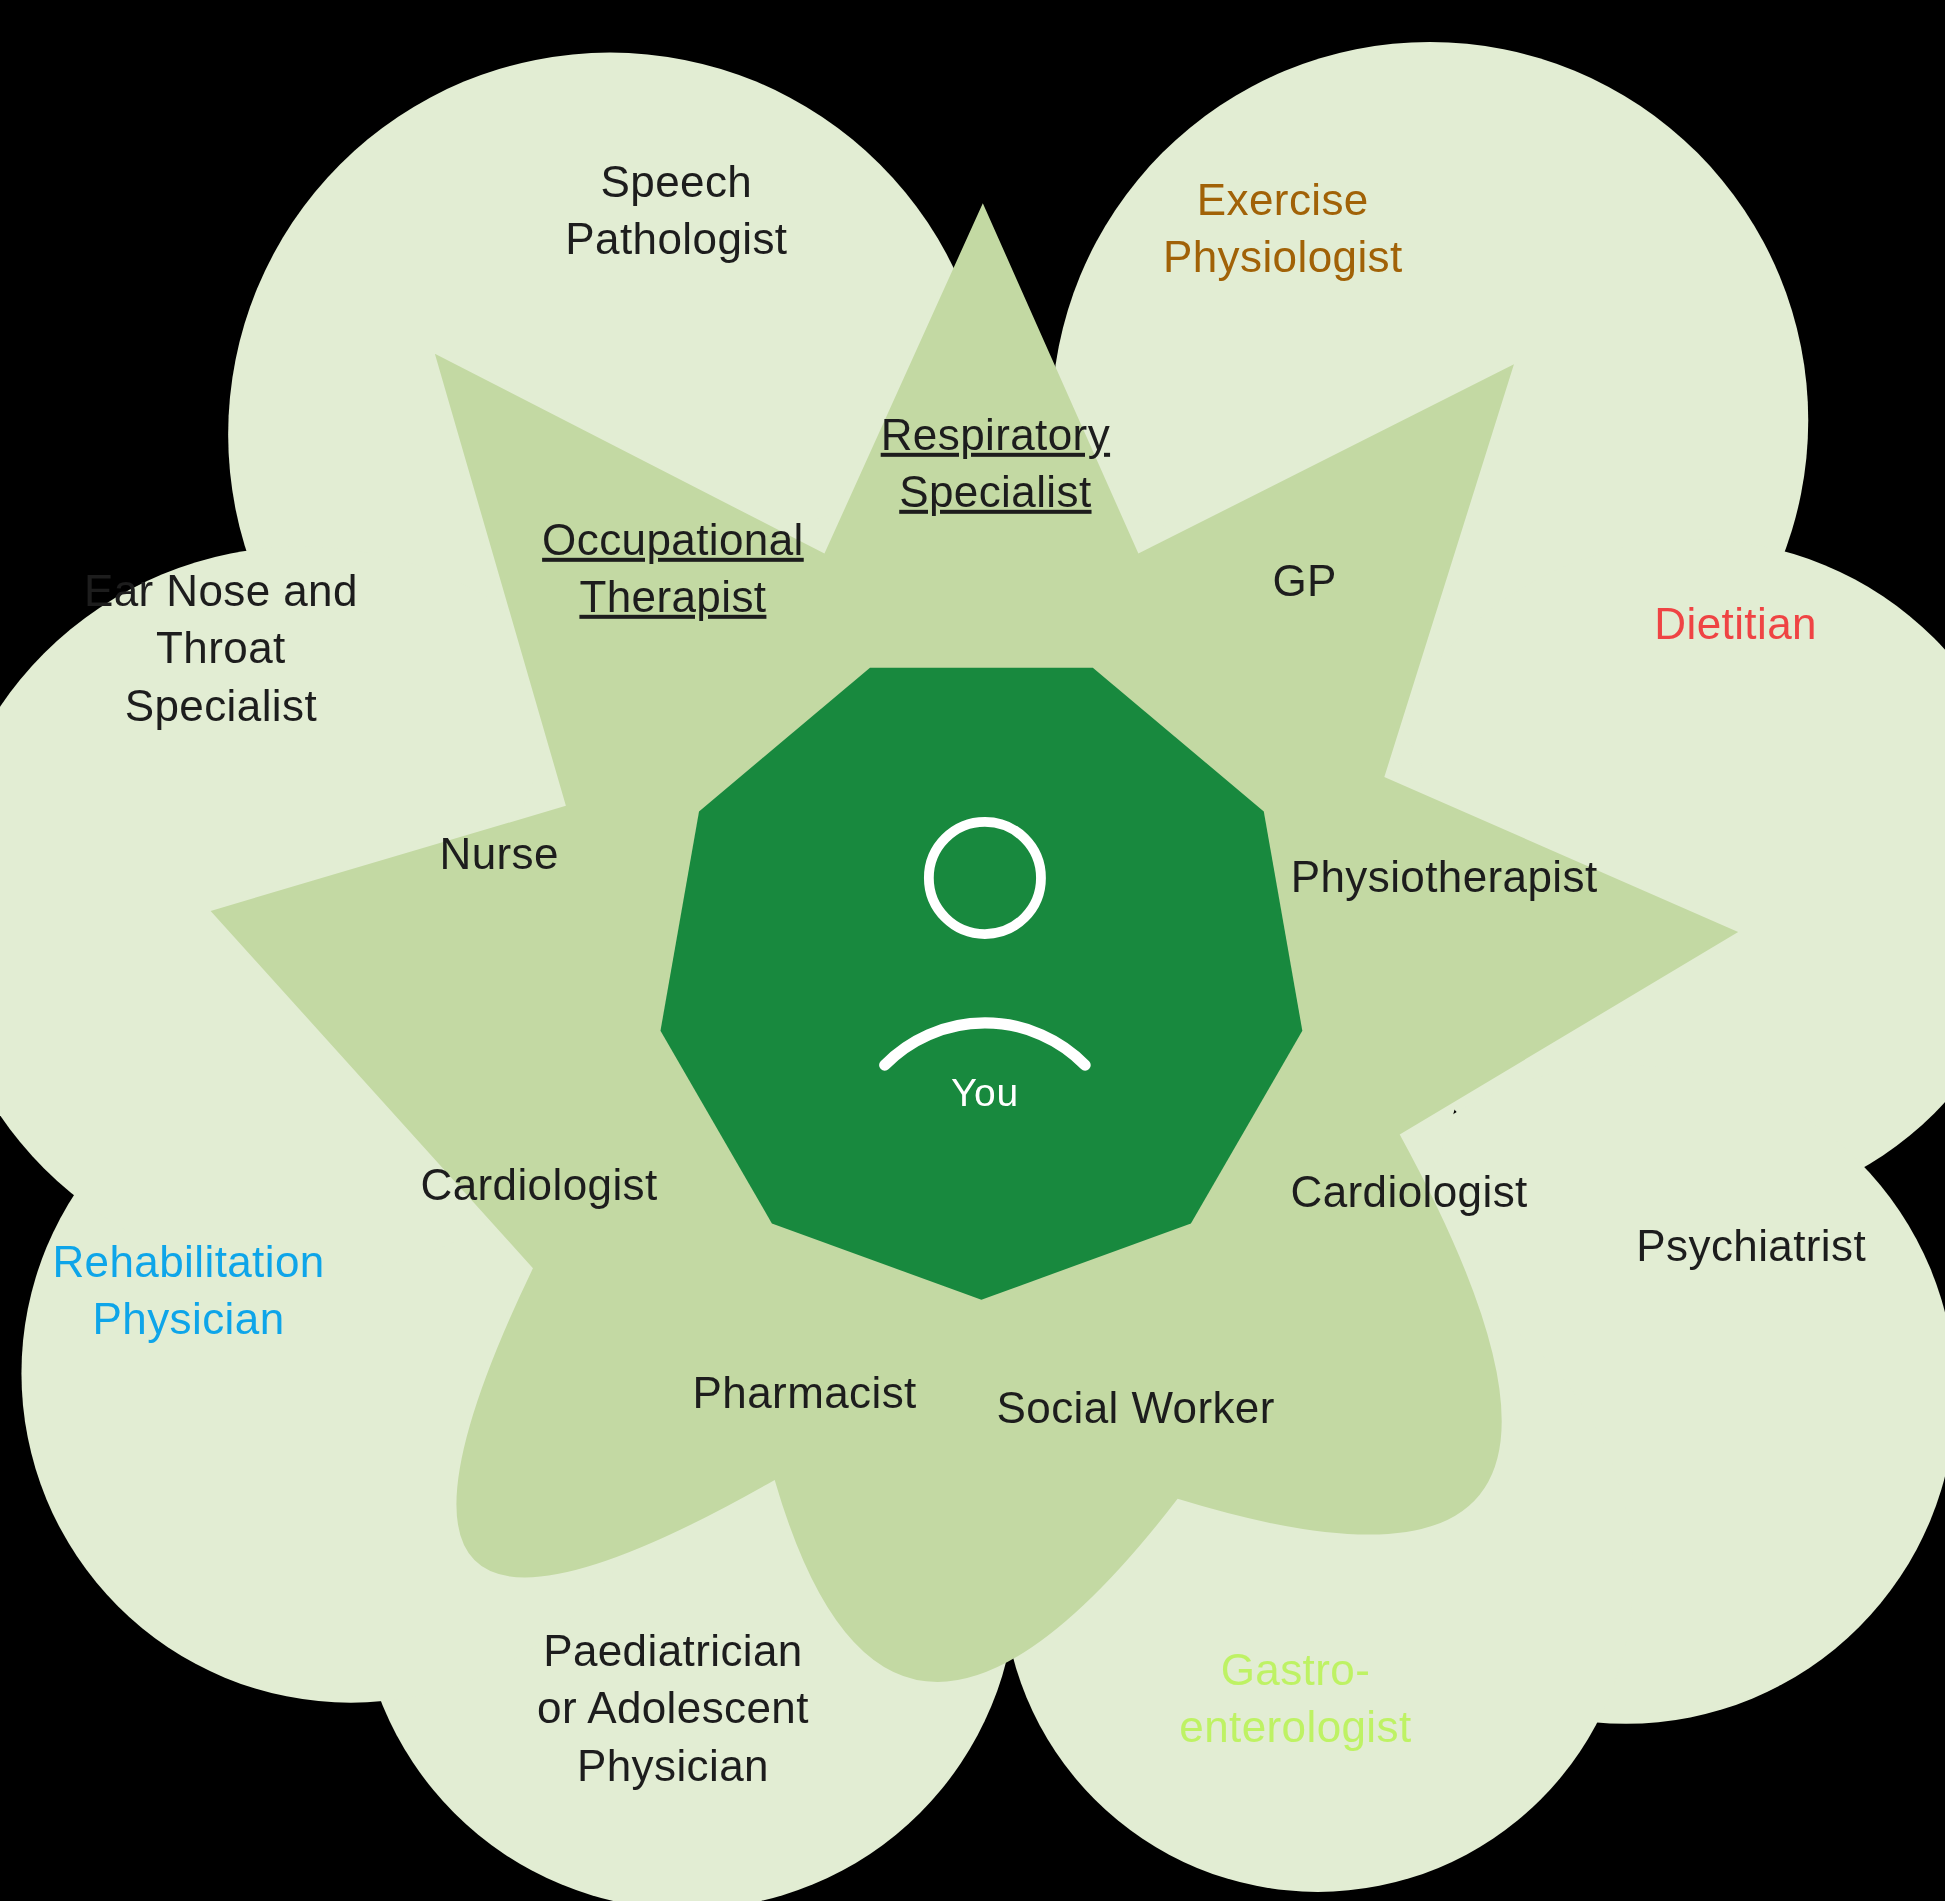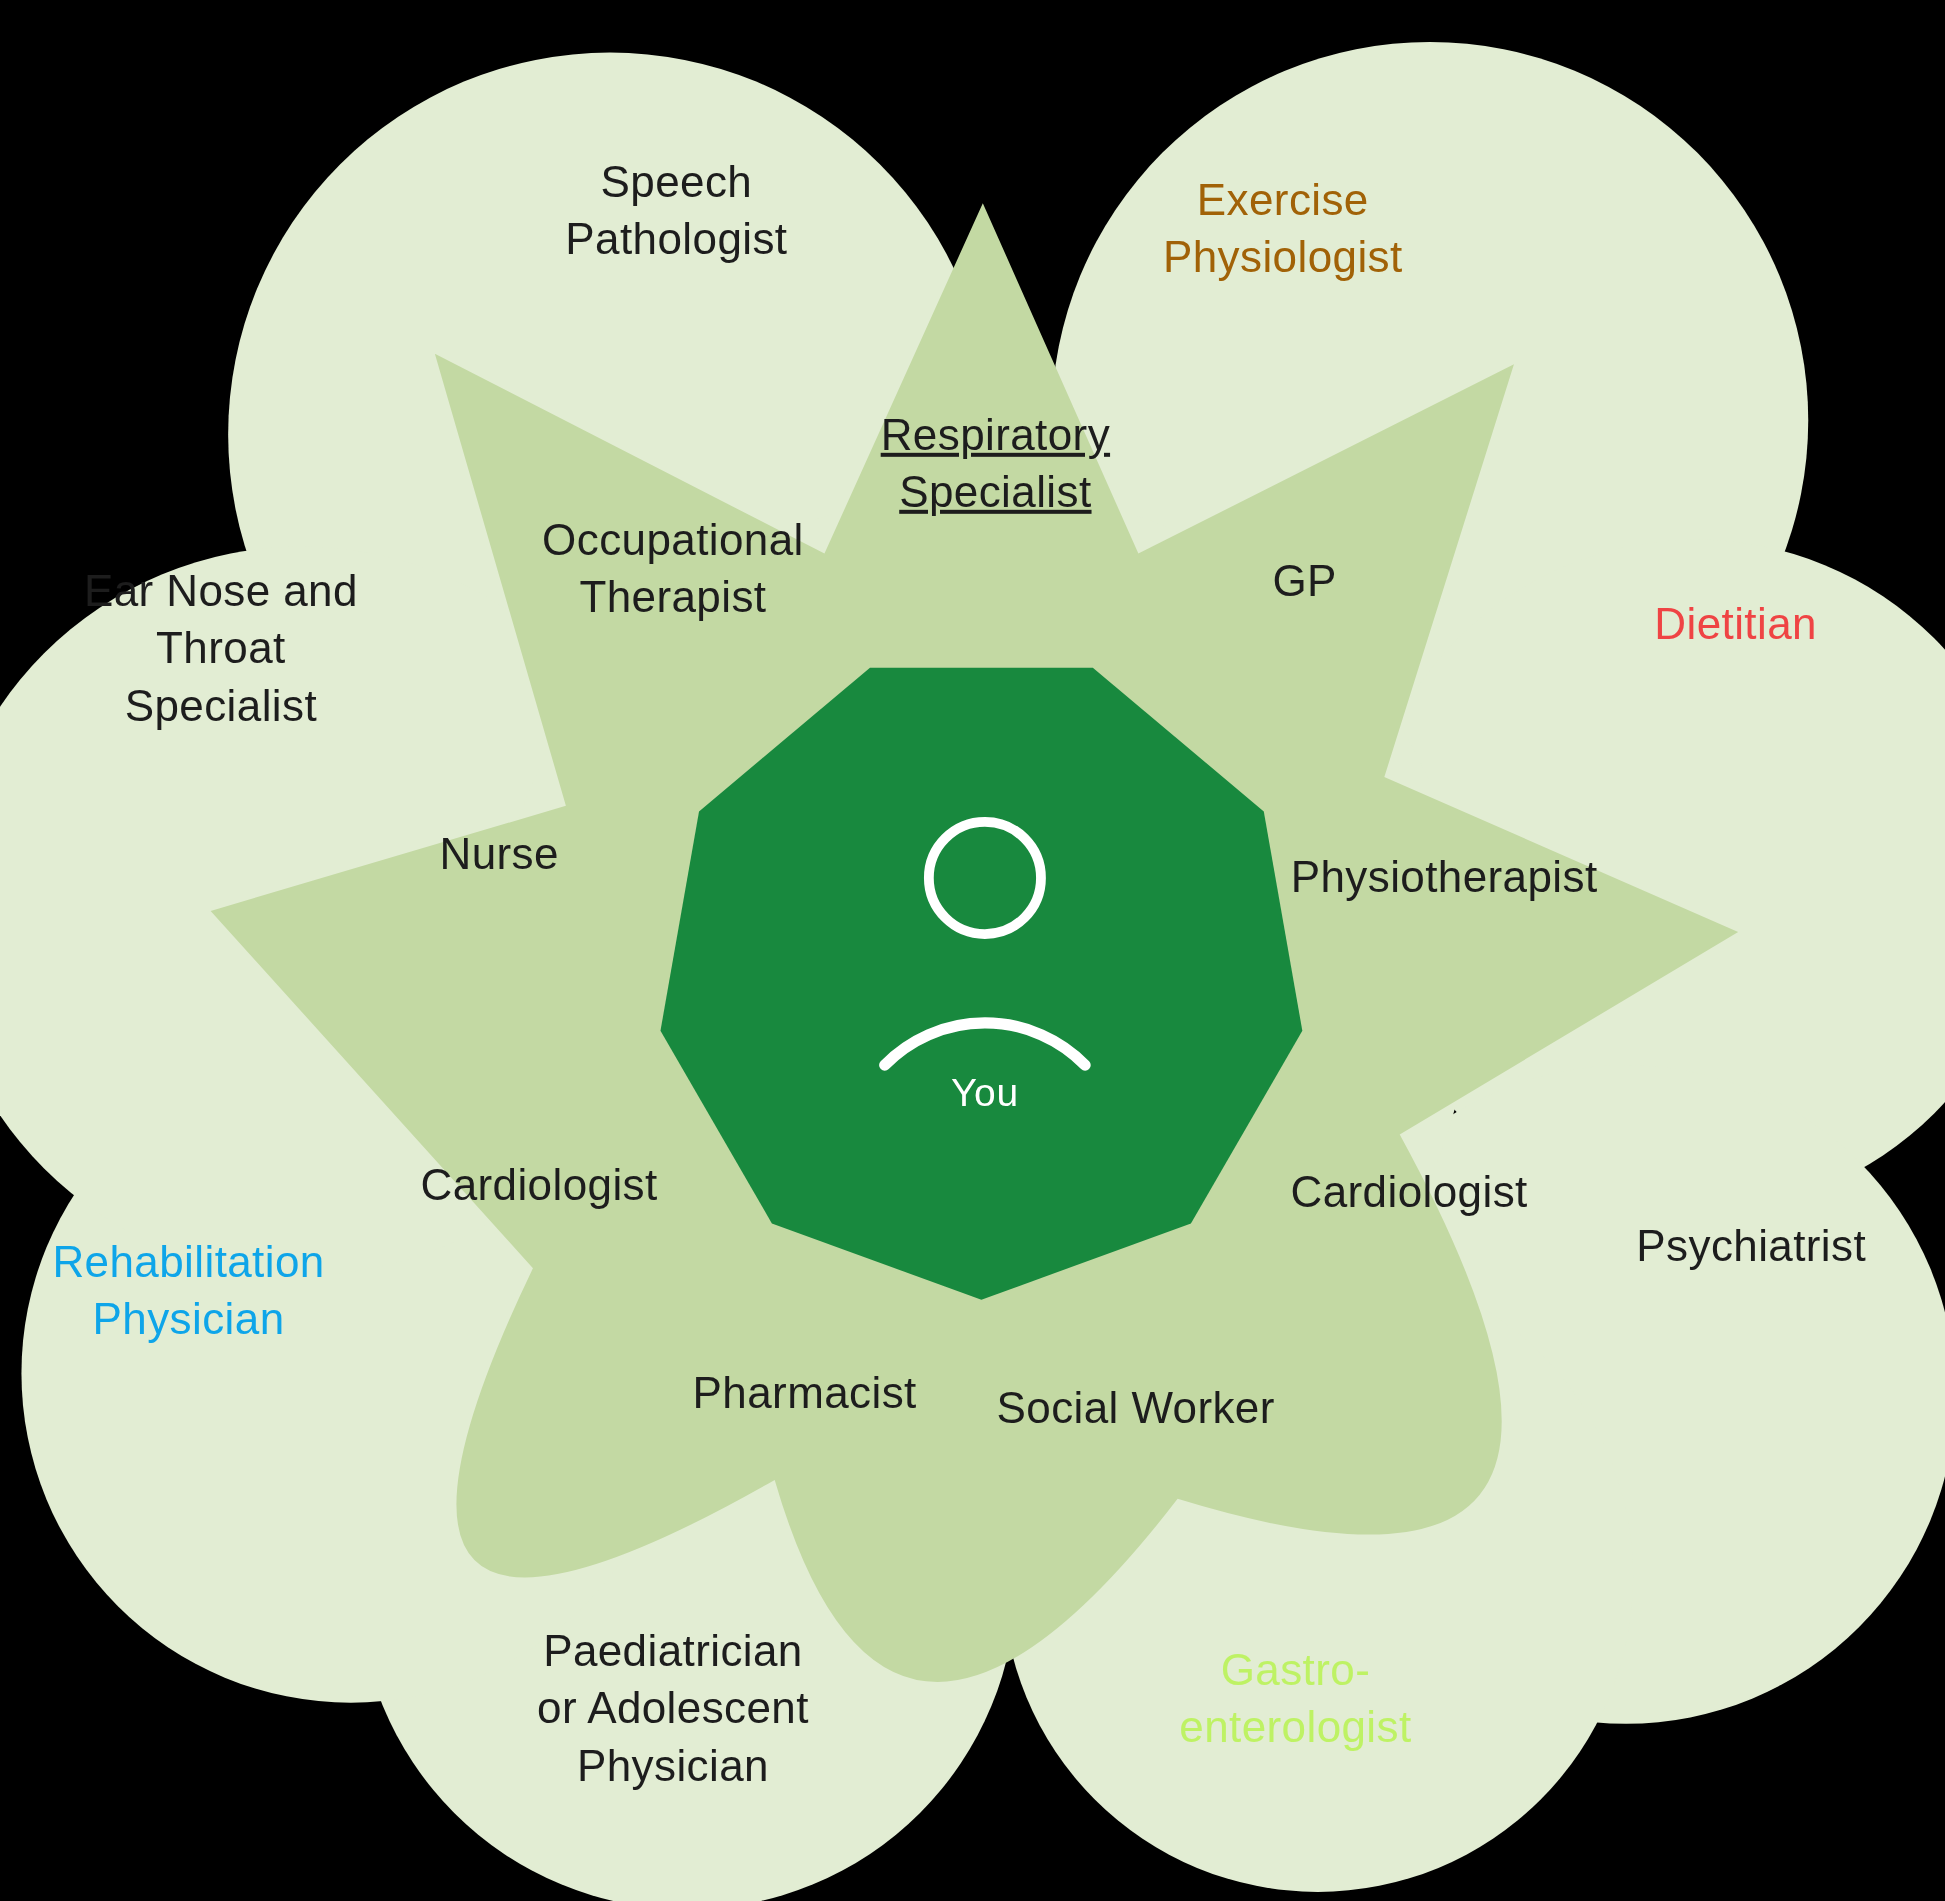--- a/index.html
+++ b/index.html
@@ -80,21 +80,21 @@
 Physician</div>
 <div class="label" style="left: 34.58%; top: 89.86%; color: rgb(29, 29, 29);">Paediatrician
 or Adolescent
 Physician</div>
 <div class="label" style="left: 66.57%; top: 89.31%; color: #bef264;">Gastro-
 enterologist</div>
 
 <div class="label" style="left: 51.15%; top: 24.33%; color: rgb(29, 29, 29); text-decoration: underline;">Respiratory
 Specialist</div>
 <div class="label" style="left: 67.04%; top: 30.56%; color: rgb(29, 29, 29);">GP</div>
-<div class="label" style="left: 34.58%; top: 29.86%; color: rgb(29, 29, 29);">Occupational
+<div class="label" style="left: 34.58%; top: 29.86%; color: rgb(29, 29, 29); text-decoration: underline;">Occupational
 Therapist</div>
 <div class="label" style="left: 25.65%; top: 44.93%; color: rgb(29, 29, 29);">Nurse</div>
 <div class="label" style="left: 74.21%; top: 46.11%; color: rgb(29, 29, 29);">Physiotherapist</div>
 <div class="label" style="left: 27.7%; top: 62.33%; color: rgb(29, 29, 29);">Cardiologist</div>
 <div class="label" style="left: 72.41%; top: 62.73%; color: rgb(29, 29, 29);">Cardiologist</div>
 <div class="label" style="left: 41.35%; top: 73.28%; color: rgb(29, 29, 29);">Pharmacist</div>
 <div class="label" style="left: 58.36%; top: 74.05%; color: rgb(29, 29, 29);">Social Worker</div>
 
 <div class="center-label" style="left: 50.61%; top: 57.5%; color: rgb(255, 255, 255);">You</div>
 

